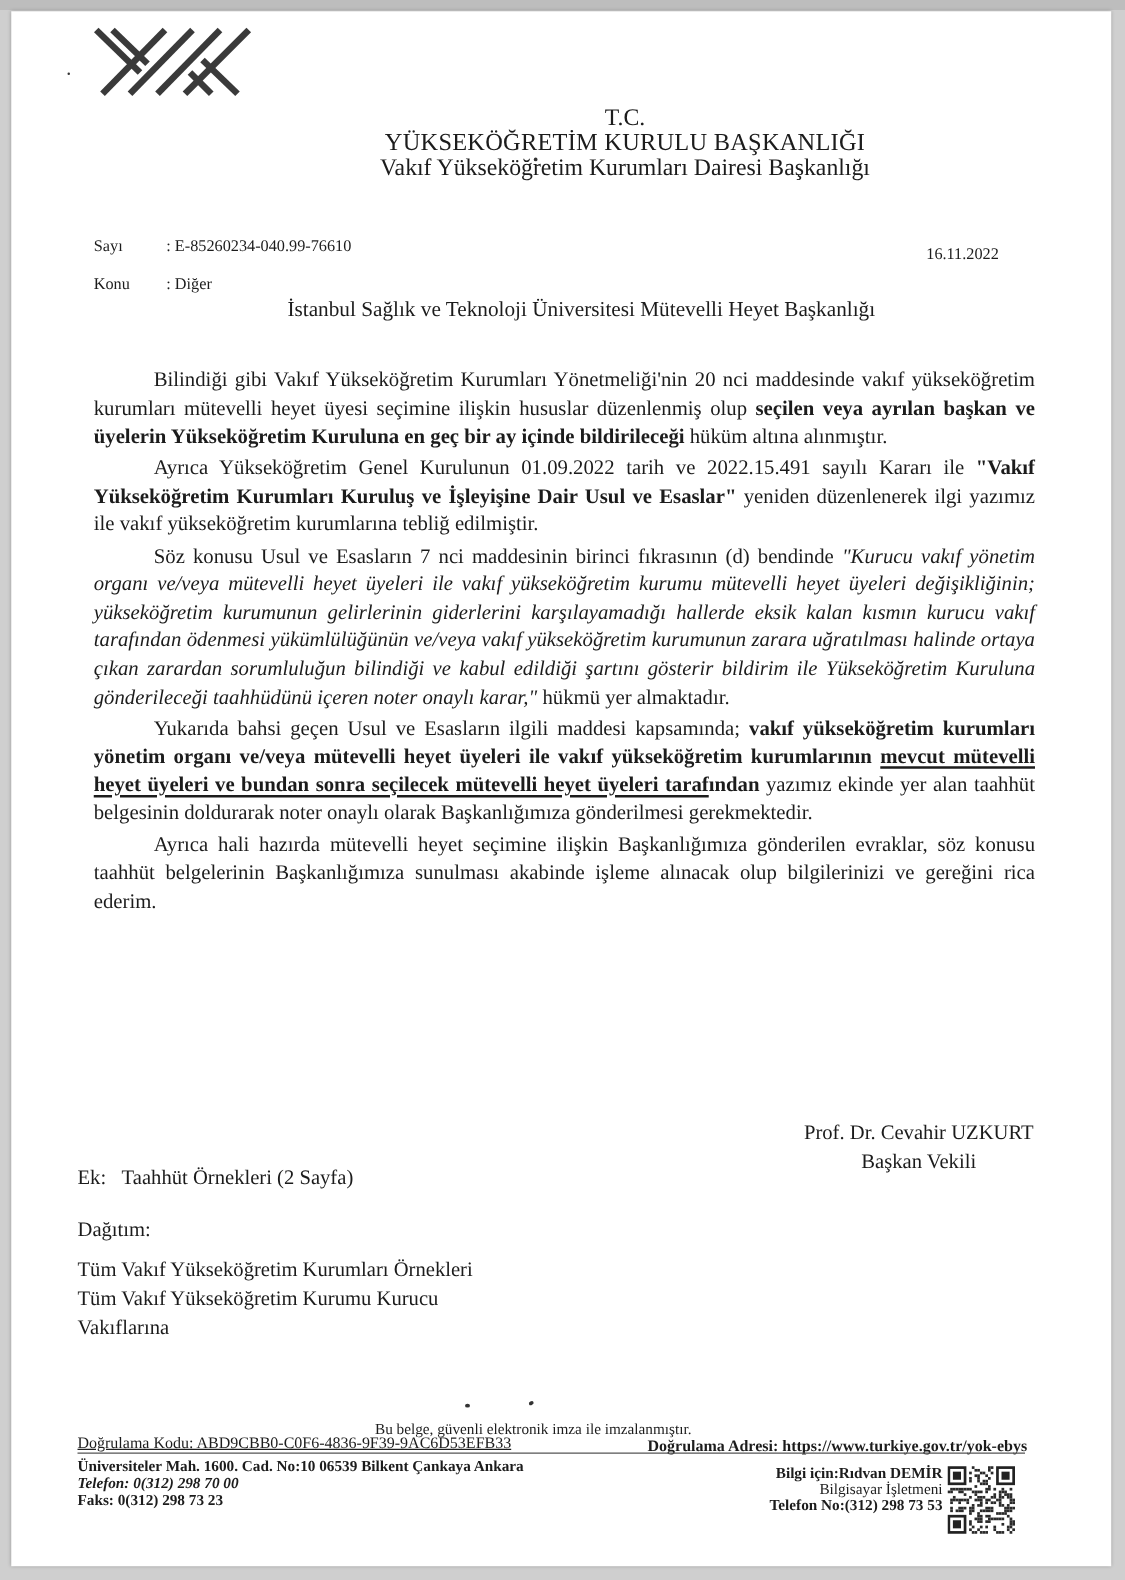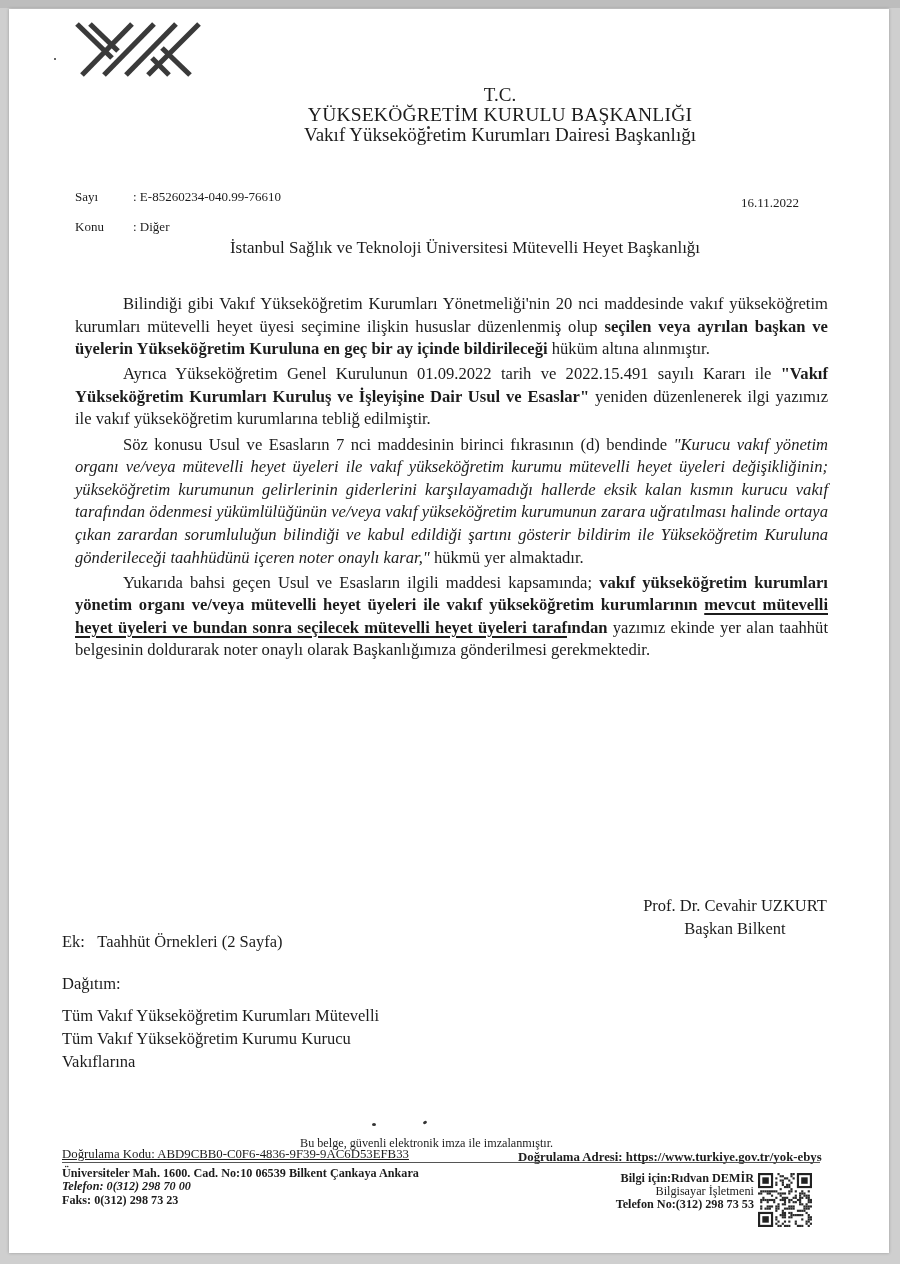--- a/index.html
+++ b/index.html
@@ -73,34 +73,35 @@
 </div>
 <div class="abs meta" style="left:741px;top:156px;">16.11.2022</div>
 
 <div class="recipient">İstanbul Sağlık ve Teknoloji Üniversitesi Mütevelli Heyet Başkanlığı</div>
 
 <div class="body-text" style="top:293px;">
   <p><span>Bilindiği gibi Vakıf Yükseköğretim Kurumları Yönetmeliği'nin 20 nci maddesinde vakıf yükseköğretim kurumları mütevelli heyet üyesi seçimine ilişkin hususlar düzenlenmiş olup </span><b>seçilen veya ayrılan başkan ve üyelerin Yükseköğretim Kuruluna en geç bir ay içinde bildirileceği</b><span> hüküm altına alınmıştır.</span></p>
   <p><span>Ayrıca Yükseköğretim Genel Kurulunun 01.09.2022 tarih ve 2022.15.491 sayılı Kararı ile </span><b>"Vakıf Yükseköğretim Kurumları Kuruluş ve İşleyişine Dair Usul ve Esaslar"</b><span> yeniden düzenlenerek ilgi yazımız ile vakıf yükseköğretim kurumlarına tebliğ edilmiştir.</span></p>
   <p><span>Söz konusu Usul ve Esasların 7 nci maddesinin birinci fıkrasının (d) bendinde </span><i>"Kurucu vakıf yönetim organı ve/veya mütevelli heyet üyeleri ile vakıf yükseköğretim kurumu mütevelli heyet üyeleri değişikliğinin; yükseköğretim kurumunun gelirlerinin giderlerini karşılayamadığı hallerde eksik kalan kısmın kurucu vakıf tarafından ödenmesi yükümlülüğünün ve/veya vakıf yükseköğretim kurumunun zarara uğratılması halinde ortaya çıkan zarardan sorumluluğun bilindiği ve kabul edildiği şartını gösterir bildirim ile Yükseköğretim Kuruluna gönderileceği taahhüdünü içeren noter onaylı karar,"</i><span> hükmü yer almaktadır.</span></p>
   <p><span>Yukarıda bahsi geçen Usul ve Esasların ilgili maddesi kapsamında; </span><b>vakıf yükseköğretim kurumları yönetim organı ve/veya mütevelli heyet üyeleri ile vakıf yükseköğretim kurumlarının </b><b class="ul">mevcut mütevelli heyet üyeleri ve bundan sonra seçilecek mütevelli heyet üyeleri taraf</b><b>ından</b><span> yazımız ekinde yer alan taahhüt belgesinin doldurarak noter onaylı olarak Başkanlığımıza gönderilmesi gerekmektedir.</span></p>
+  <p><span>Ayrıca hali hazırda mütevelli heyet seçimine ilişkin Başkanlığımıza gönderilen evraklar, söz konusu taahhüt belgelerinin Başkanlığımıza sunulması akabinde işleme alınacak olup bilgilerinizi ve gereğini rica ederim.</span></p>
 </div>
 
 <div class="sig" style="top:846px;">
   <div>Prof. Dr. Cevahir UZKURT</div>
-  <div>Başkan Bilkent</div>
+  <div>Başkan Vekili</div>
 </div>
 
 <div class="annex" style="top:930px;">
   <span>Ek:</span>&nbsp;&nbsp;&nbsp;<span>Taahhüt Örnekleri (2 Sayfa)</span>
 </div>
 
 <div class="annex" style="top:972px;">Dağıtım:</div>
 <div class="annex" style="top:1004px;">
-  <div>Tüm Vakıf Yükseköğretim Kurumları Mütevelli</div>
+  <div>Tüm Vakıf Yükseköğretim Kurumları Örnekleri</div>
   <div>Tüm Vakıf Yükseköğretim Kurumu Kurucu</div>
   <div>Vakıflarına</div>
 </div>
 
 <div class="dot" style="left:372px;top:1123px;width:4px;height:3px;"></div>
 <div class="dot" style="left:423px;top:1121px;width:4px;height:3px;transform:rotate(-30deg);"></div>
 
 <div class="abs footer-small" style="left:300px;top:1137px;">Bu belge, güvenli elektronik imza ile imzalanmıştır.</div>
 <div class="abs footer-small" style="left:62px;top:1148px;font-size:12.8px;text-decoration:underline;">Doğrulama Kodu: ABD9CBB0-C0F6-4836-9F39-9AC6D53EFB33</div>
 <div class="abs footer-small" style="left:518px;top:1151px;font-size:12.8px;font-weight:bold;">Doğrulama Adresi: https://www.turkiye.gov.tr/yok-ebys</div>

